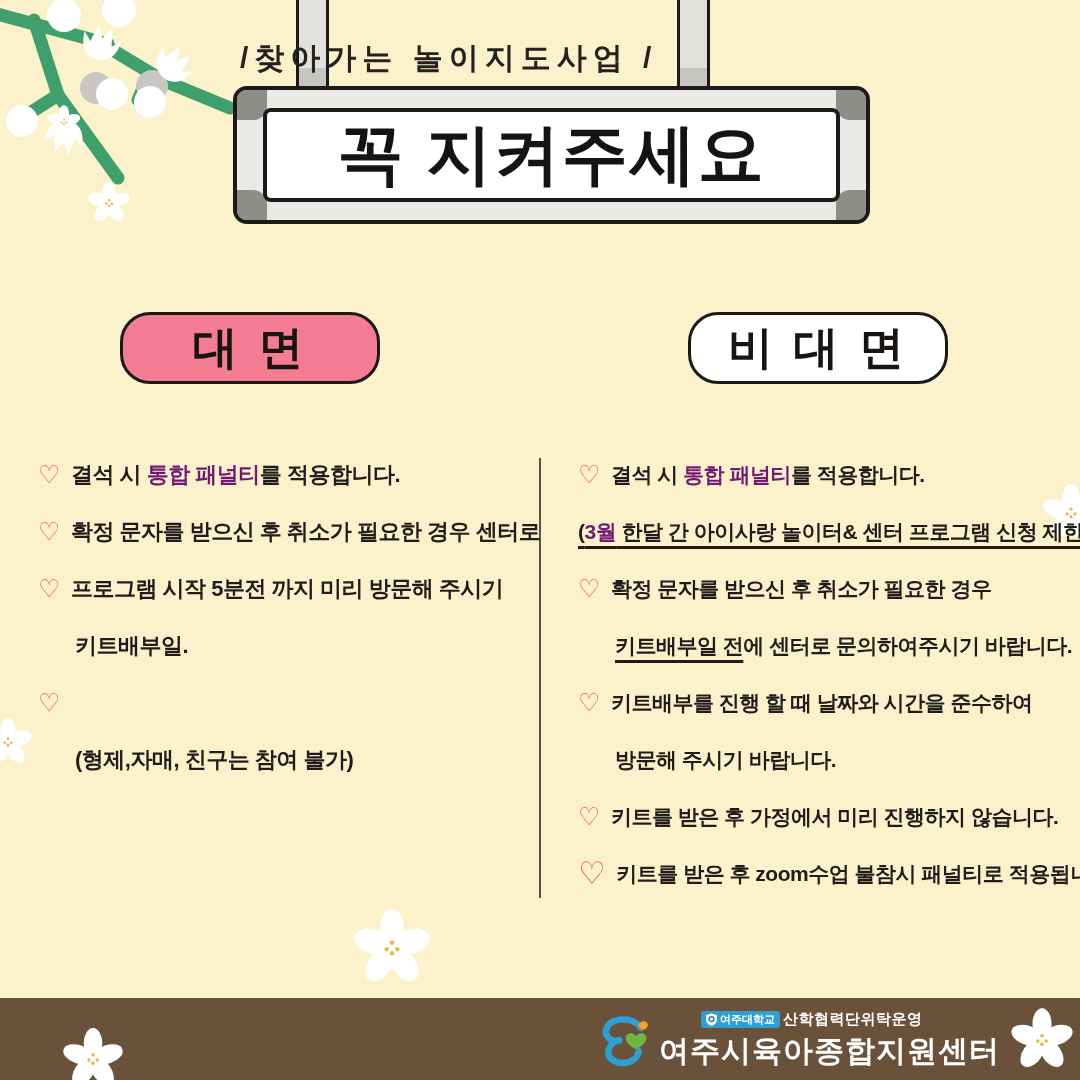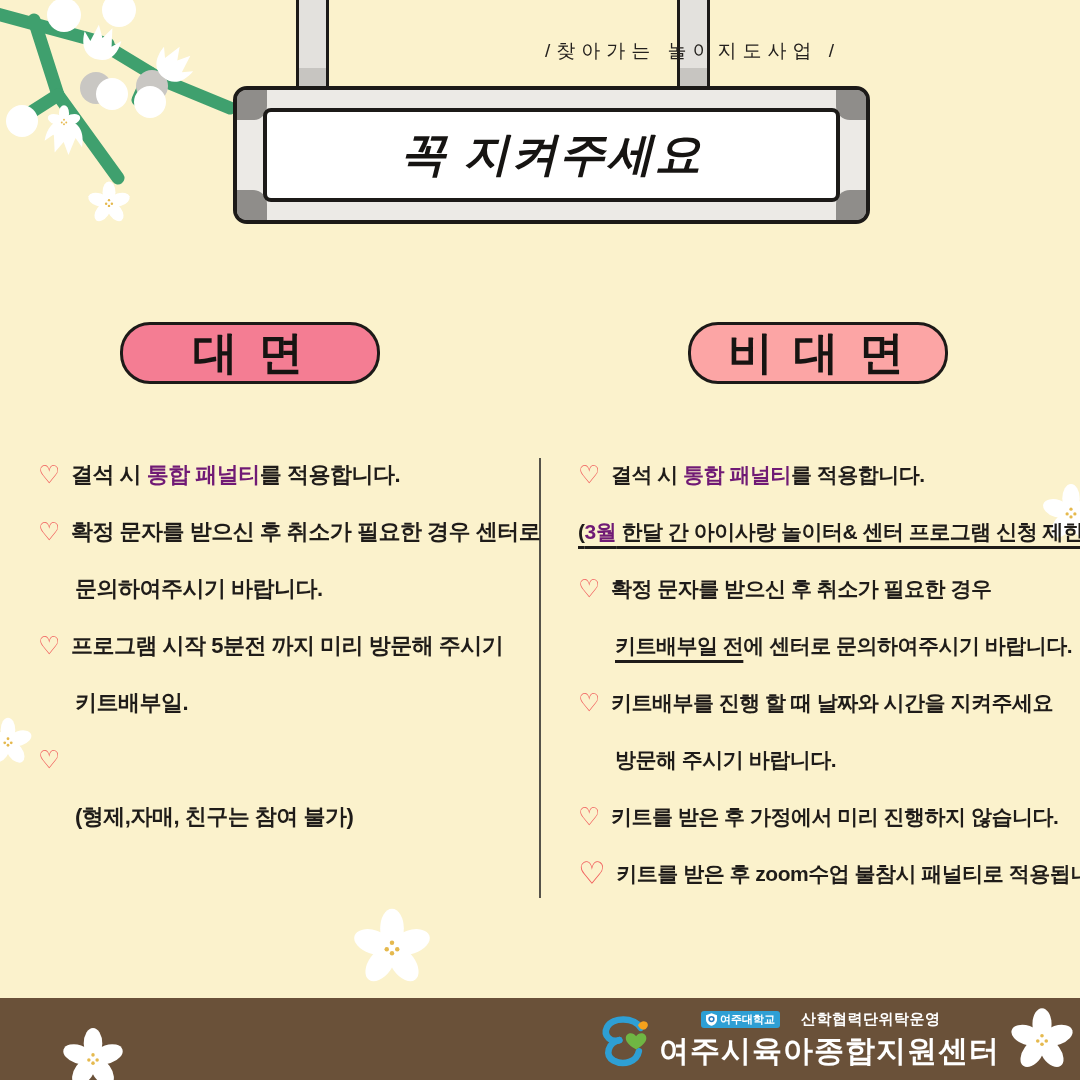--- a/index.html
+++ b/index.html
@@ -7,40 +7,40 @@
   .canvas{position:relative;width:1080px;height:1080px;background:#fbf2cc;overflow:hidden;color:#1f1c19;}
 
   
   .post{position:absolute;top:0;width:33px;height:92px;
         background:linear-gradient(180deg,#e3e1dd 76%,#c7c5c1 76%);
         border:3px solid #1c1a18;border-top:none;box-sizing:border-box;}
   .post-left{left:296px;}
   .post-right{left:677px;}
 
   
-  .program-label{position:absolute;top:38px;left:240px;width:600px;text-align:right;
-        font-size:19px;font-weight:400;letter-spacing:6px;color:#24211e;}
+  .program-label{position:absolute;top:38px;left:240px;width:600px;text-align:left;
+        font-size:30px;font-weight:700;letter-spacing:6px;color:#24211e;}
 
   
   .board{position:absolute;left:233px;top:86px;width:637px;height:138px;background:#eceae6;
         border:4px solid #1c1a18;border-radius:14px;box-sizing:border-box;}
   .cap{position:absolute;width:30px;height:30px;background:#8f8d8a;}
   .cap.tl{left:0;top:0;border-radius:9px 0 14px 0;}
   .cap.tr{right:0;top:0;border-radius:0 9px 0 14px;}
   .cap.bl{left:0;bottom:0;border-radius:0 14px 0 9px;}
   .cap.br{right:0;bottom:0;border-radius:14px 0 9px 0;}
   .board-inner{position:absolute;left:26px;top:18px;right:26px;bottom:18px;background:#ffffff;
         border:4px solid #1c1a18;border-radius:8px;display:flex;align-items:center;justify-content:center;}
-  .sign-title{font-size:46px;font-weight:900;letter-spacing:2px;color:#161412;font-style:italic;}
-
-  
-  .heading{position:absolute;top:322px;width:260px;height:62px;border:3px solid #1c1a18;border-radius:30px;
+  .sign-title{font-size:66px;font-weight:900;letter-spacing:2px;color:#161412;}
+
+  
+  .heading{position:absolute;top:312px;width:260px;height:72px;border:3px solid #1c1a18;border-radius:30px;
         display:flex;align-items:center;justify-content:center;box-sizing:border-box;}
   .heading-left{left:120px;background:#f47d93;}
-  .heading-right{left:688px;background:#fca5a5;}
+  .heading-right{left:688px;background:#ffffff;}
   .heading span{font-size:45px;font-weight:900;letter-spacing:4px;color:#171412;}
 
   
   .divider{position:absolute;left:539px;top:458px;width:2px;height:440px;background:#55534a;}
 
   
   .col{position:absolute;top:446px;height:462px;display:grid;grid-auto-rows:57px;}
   .col-left{left:38px;width:502px;font-size:22px;}
   .col-right{left:578px;width:502px;font-size:21px;}
   .rule-line{display:flex;align-items:center;white-space:nowrap;font-weight:700;letter-spacing:-0.5px;}
@@ -49,21 +49,21 @@
   .heart.big{font-size:31px;}
   .rule-text{color:#1f1c19;}
   .rule-text.uline{text-decoration:underline;text-decoration-thickness:3px;text-underline-offset:7px;text-decoration-color:#1f1c19;}
   .rule-text .red{color:#701a75;}
   .rule-text .useg{text-decoration:underline;text-decoration-thickness:3px;text-underline-offset:7px;}
 
   
   .footer{position:absolute;left:0;top:998px;width:1080px;height:82px;background:#6a5139;}
   .logo-block{position:absolute;right:80px;top:1010px;display:flex;align-items:center;gap:8px;}
   .logo-texts{display:flex;flex-direction:column;align-items:flex-start;}
-  .logo-small{display:flex;align-items:center;gap:21px;margin-left:42px;margin-bottom:2px;justify-content:center;}
+  .logo-small{display:flex;align-items:center;gap:3px;margin-left:42px;margin-bottom:2px;justify-content:center;}
   .uni-badge{display:inline-flex;align-items:center;gap:3px;background:#2e9fd4;color:#fff;
         font-size:11px;font-weight:700;padding:1px 5px;border-radius:3px;}
   .operator{color:#ffffff;font-size:15px;font-weight:700;letter-spacing:0.5px;}
   .center-name{color:#ffffff;font-size:30px;font-weight:800;letter-spacing:1px;text-align:right;}
 
   .flower{position:absolute;}
   .branch{position:absolute;left:0;top:0;}
 </style>
 </head>
 <body>
@@ -158,23 +158,20 @@
 
   <div class="col col-left">
       <div class="rule-line">
         <span class="heart">♡</span>
         <span class="rule-text"><span>결석 시 </span><span class="red">통합 패널티</span><span>를 적용합니다.</span></span>
       </div>
       <div class="rule-line">
         <span class="heart">♡</span>
         <span class="rule-text"><span>확정 문자를 받으신 후 취소가 필요한 경우 센터로</span></span>
       </div>
-      <div class="rule-line indent">
-        <span class="rule-text"><span>문의하여주시기 바랍니다.</span></span>
-      </div>
       <div class="rule-line">
         <span class="heart">♡</span>
         <span class="rule-text"><span>프로그램 시작 5분전 까지 미리 방문해 주시기</span></span>
       </div>
       <div class="rule-line indent">
         <span class="rule-text"><span>키트배부일.</span></span>
       </div>
       <div class="rule-line">
         <span class="heart">♡</span>
       </div>
@@ -192,21 +189,21 @@
       </div>
       <div class="rule-line">
         <span class="heart">♡</span>
         <span class="rule-text"><span>확정 문자를 받으신 후 취소가 필요한 경우</span></span>
       </div>
       <div class="rule-line indent">
         <span class="rule-text"><span class="useg">키트배부일 전</span><span>에 센터로 문의하여주시기 바랍니다.</span></span>
       </div>
       <div class="rule-line">
         <span class="heart">♡</span>
-        <span class="rule-text"><span>키트배부를 진행 할 때 날짜와 시간을 지켜주세요</span></span>
+        <span class="rule-text"><span>키트배부를 진행 할 때 날짜와 시간을 준수하여</span></span>
       </div>
       <div class="rule-line indent">
         <span class="rule-text"><span>방문해 주시기 바랍니다.</span></span>
       </div>
       <div class="rule-line">
         <span class="heart">♡</span>
         <span class="rule-text"><span>키트를 받은 후 가정에서 미리 진행하지 않습니다.</span></span>
       </div>
       <div class="rule-line">
         <span class="heart big">♡</span>

